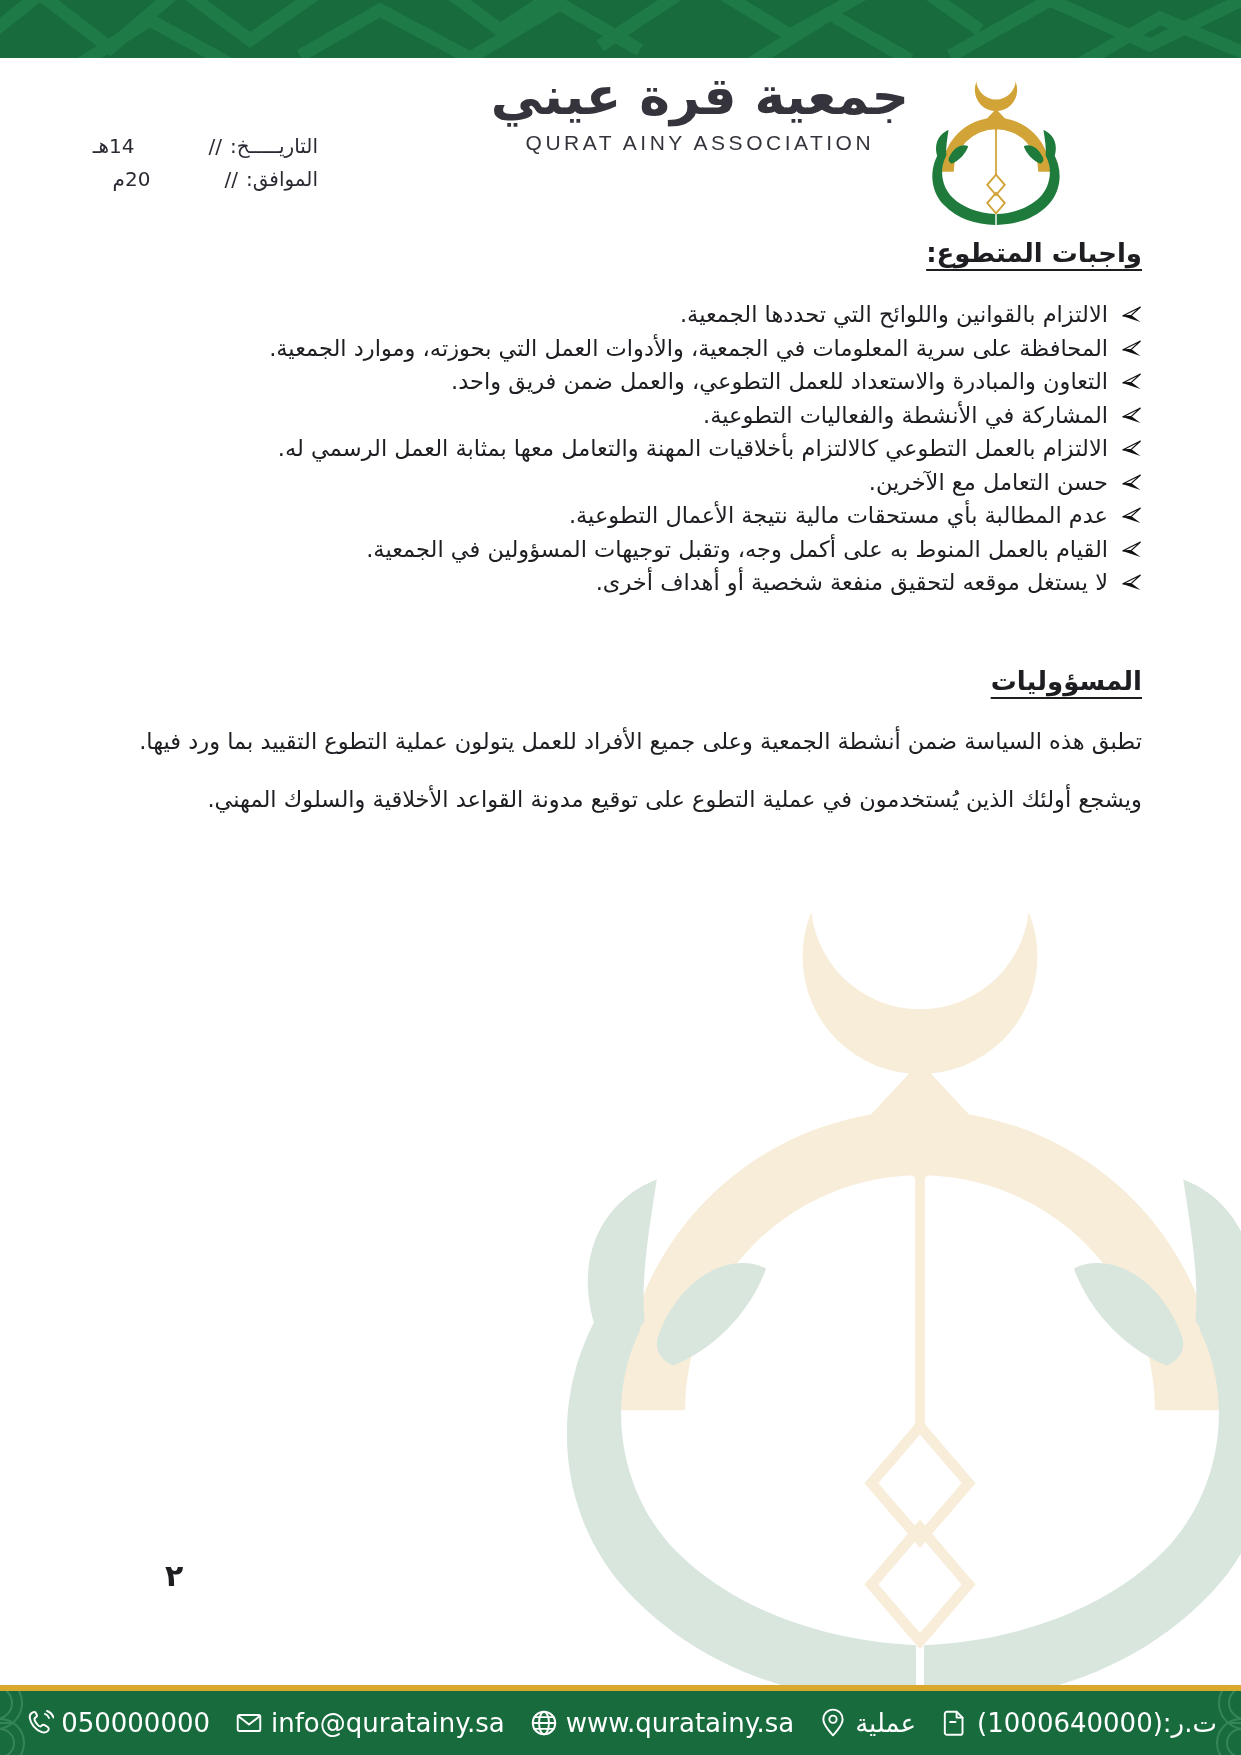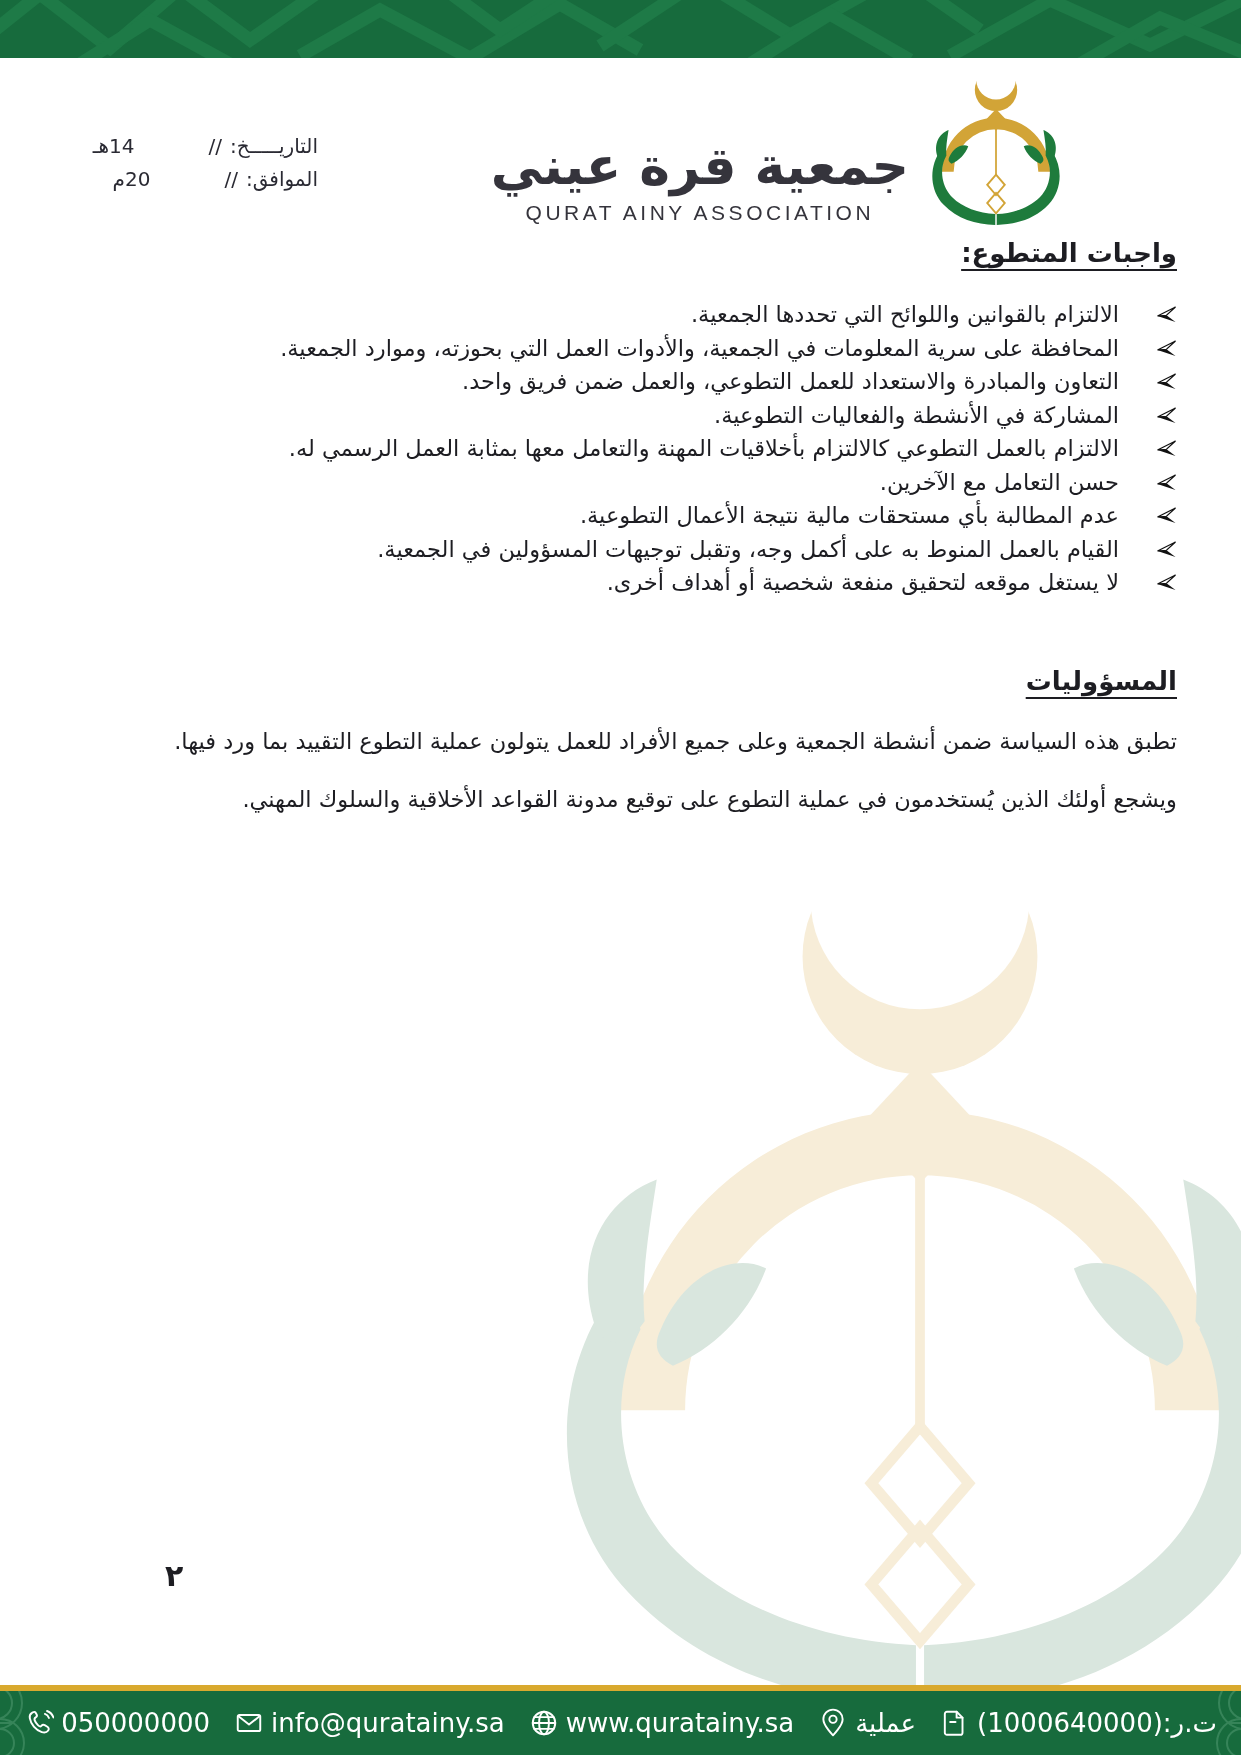--- a/index.html
+++ b/index.html
@@ -15,40 +15,40 @@
   }
   *{margin:0;padding:0;box-sizing:border-box;}
   body{background:#888;font-family:"DejaVu Sans","Liberation Sans",sans-serif;}
   .page{
     position:relative;width:1241px;height:1755px;margin:0 auto;
     background:#ffffff;overflow:hidden;color:var(--ink);
   }
   
   .top-band{position:absolute;top:0;left:0;width:1241px;height:58px;z-index:3;}
   
-  .header-logo{position:absolute;top:68px;right:172px;display:flex;align-items:flex-end;gap:14px;z-index:2;direction:ltr;}
+  .header-logo{position:absolute;top:68px;right:172px;display:flex;align-items:flex-start;gap:14px;z-index:2;direction:ltr;}
   .logo-text{display:flex;flex-direction:column;align-items:center;gap:6px;}
   .org-ar{font-size:52px;font-weight:bold;color:var(--charcoal);line-height:1.1;letter-spacing:1px;}
   .org-en{font-size:21px;color:var(--charcoal);letter-spacing:3.5px;font-family:"Liberation Sans","DejaVu Sans",sans-serif;}
   .logo-mark{width:146px;height:157px;}
   .logo-mark svg{--part-gold:var(--gold);--part-green:var(--green-logo);}
   .date-block{position:absolute;top:130px;left:28px;width:290px;z-index:2;font-size:20px;color:#2A2A33;}
   .date-row{display:flex;direction:rtl;align-items:baseline;line-height:33px;}
   .date-label{margin-left:8px;}
   .slash-1{margin-left:74px;}
   .slash-2{}
   
-  .content{position:absolute;top:238px;right:0;left:0;padding:0 64px 0 104px;z-index:1;}
+  .content{position:absolute;top:238px;right:0;left:0;padding:0 99px 0 104px;z-index:1;}
   .sec-heading{
     font-size:26px;font-weight:bold;color:var(--ink);
     text-decoration:underline;text-underline-offset:7px;text-decoration-thickness:2px;
   }
   .duties-heading{margin-bottom:30px;}
   .duties-list{list-style:none;}
-  .duties-list li{display:flex;align-items:center;font-size:22.5px;line-height:33.5px;gap:24px;}
+  .duties-list li{display:flex;align-items:center;font-size:22.5px;line-height:33.5px;}
   .bullet-arrow{flex:0 0 auto;width:21px;height:19px;margin-left:13px;display:inline-block;}
   .resp-heading{margin-top:66px;}
   .resp-par{font-size:22.5px;line-height:1.7;margin-top:26px;}
   .resp-par + .resp-par{margin-top:20px;}
   
   .watermark{position:absolute;left:515px;top:835px;width:810px;z-index:0;pointer-events:none;}
   .watermark svg{--part-gold:var(--watermark-cream);--part-green:var(--watermark-green);}
   
   .page-number{position:absolute;left:165px;top:1558px;font-size:30px;font-weight:bold;color:var(--ink);z-index:1;}
   

